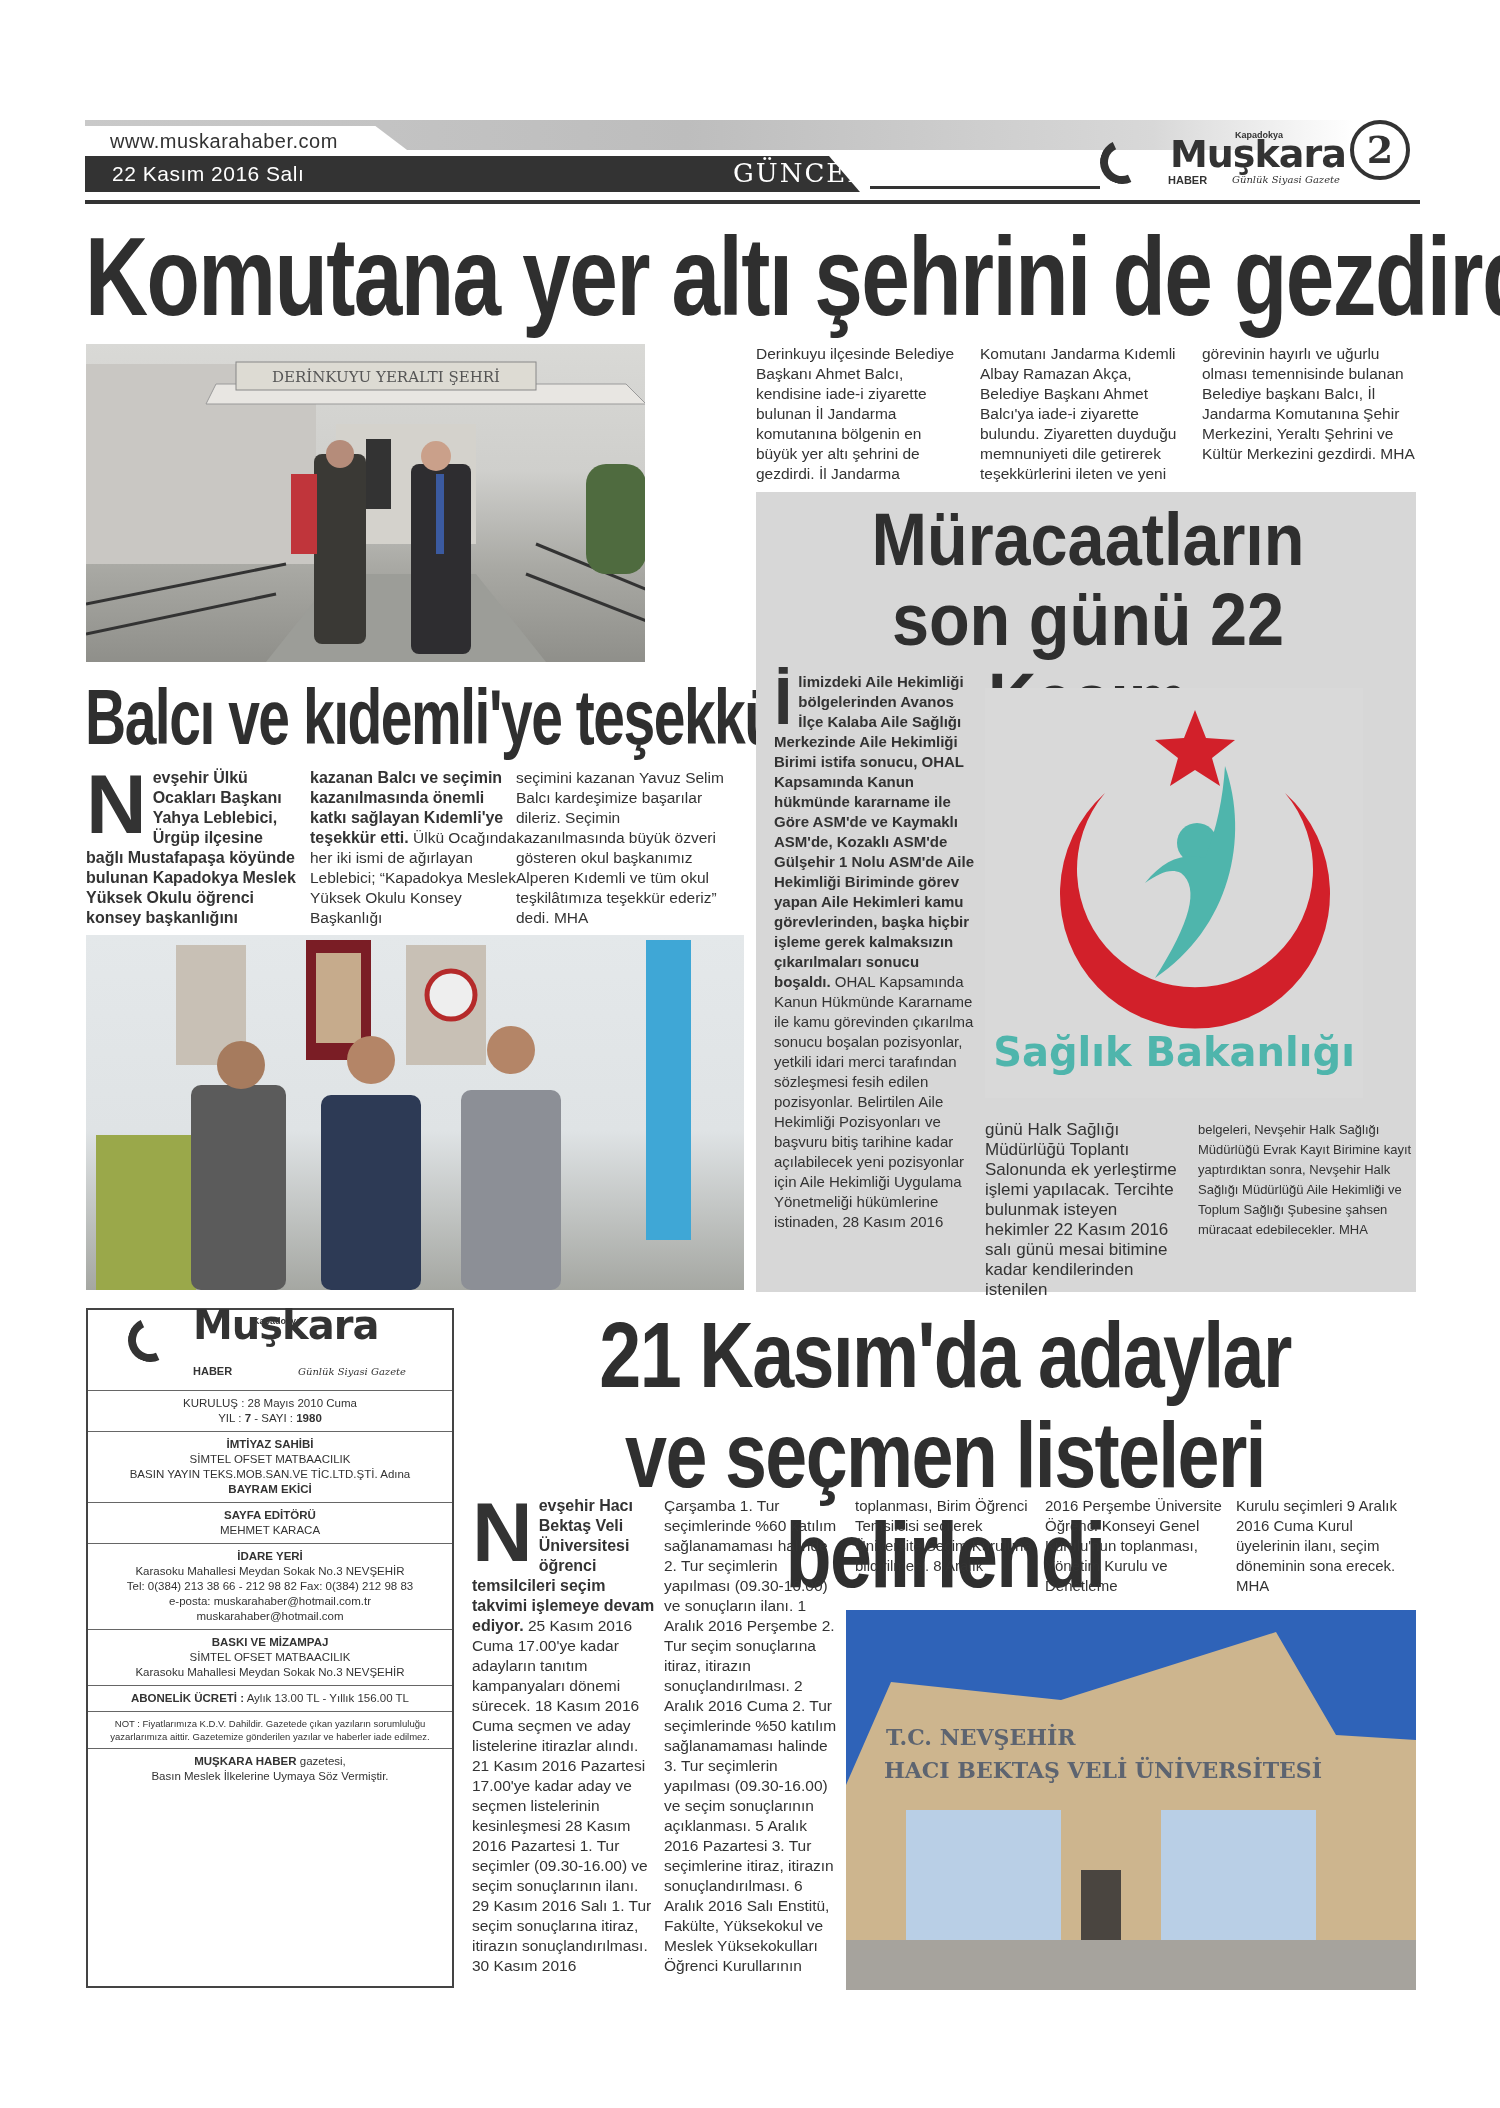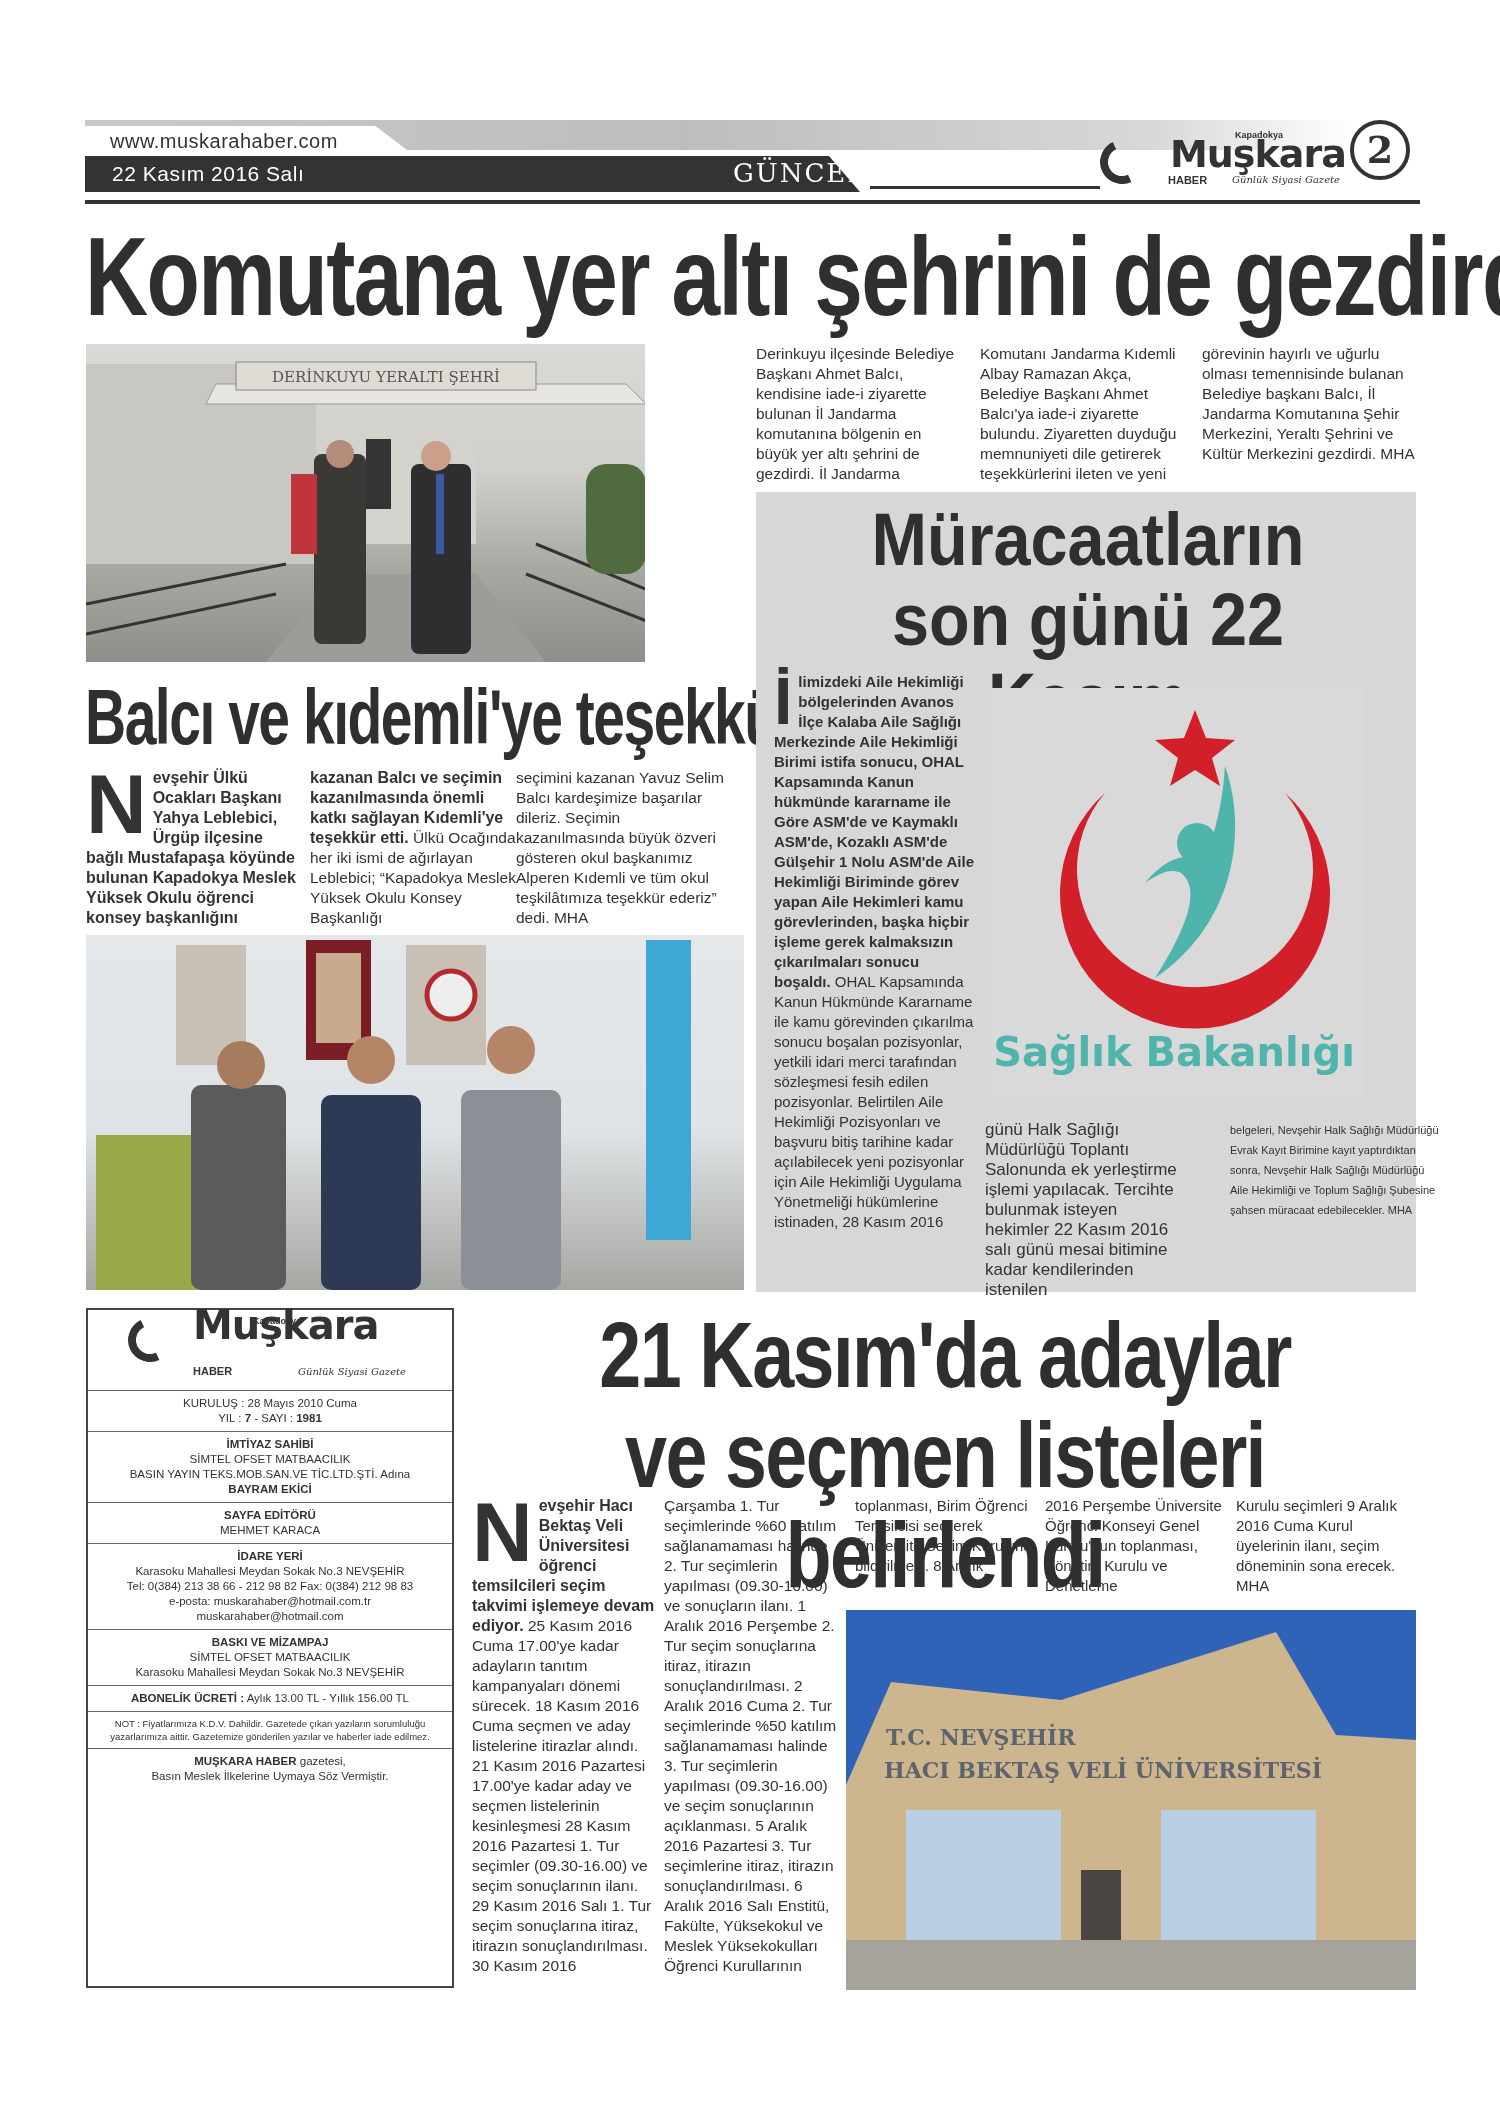--- a/index.html
+++ b/index.html
@@ -145,33 +145,33 @@
   <svg width="378" height="410" viewBox="0 0 378 410">
     <polygon points="210,22 221,50 250,52 227,70 235,98 210,82 185,98 193,70 170,52 199,50" fill="#d2202a"></polygon>
     <path d="M 120 105 A 135 135 0 1 0 300 105 A 118 118 0 1 1 120 105 Z" fill="#d2202a"></path>
     <circle cx="212" cy="155" r="20" fill="#4fb5ac"></circle>
     <path d="M 240 78 C 265 150 245 240 170 290 C 205 235 215 200 196 185 C 185 180 175 185 160 195 C 180 170 200 165 220 170 C 232 140 238 110 240 78 Z" fill="#4fb5ac"></path>
     <text x="189" y="378" text-anchor="middle" font-family="DejaVu Sans, sans-serif" font-weight="bold" font-size="40" fill="#4fb5ac">Sağlık Bakanlığı</text>
   </svg>
 </div>
 
 <div class="abs col" style="left:985px;top:1120px;width:200px;font-size:17px;">günü Halk Sağlığı Müdürlüğü Toplantı Salonunda ek yerleştirme işlemi yapılacak. Tercihte bulunmak isteyen hekimler 22 Kasım 2016 salı günü mesai bitimine kadar kendilerinden istenilen</div>
-<div class="abs col" style="left:1198px;top:1120px;width:215px;font-size:11px;margin-left:32px;">belgeleri, Nevşehir Halk Sağlığı Müdürlüğü Evrak Kayıt Birimine kayıt yaptırdıktan sonra, Nevşehir Halk Sağlığı Müdürlüğü Aile Hekimliği ve Toplum Sağlığı Şubesine şahsen müracaat edebilecekler. MHA</div>
+<div class="abs col" style="left:1198px;top:1120px;width:215px;font-size:13px;">belgeleri, Nevşehir Halk Sağlığı Müdürlüğü Evrak Kayıt Birimine kayıt yaptırdıktan sonra, Nevşehir Halk Sağlığı Müdürlüğü Aile Hekimliği ve Toplum Sağlığı Şubesine şahsen müracaat edebilecekler. MHA</div>
 
 <div class="abs imprint">
   <div class="imp-sec" style="height:70px;position:relative;">
     <div style="position:absolute;left:40px;top:8px;width:44px;height:44px;border-radius:50%;border:8px solid #333;border-right-color:transparent;border-top-color:transparent;box-sizing:border-box;transform:rotate(20deg);"></div>
     <span style="position:absolute;left:165px;top:4px;font-size:9px;font-weight:bold;">Kapadokya</span>
     <span style="position:absolute;left:105px;top:8px;font-size:40px;font-weight:900;font-family:'DejaVu Sans',sans-serif;letter-spacing:-1px;">Muşkara</span>
     <span style="position:absolute;left:105px;top:54px;font-size:11px;font-weight:bold;">HABER</span>
     <span style="position:absolute;left:210px;top:54px;font-size:10px;font-style:italic;font-family:'DejaVu Serif',serif;">Günlük Siyasi Gazete</span>
   </div>
   <div class="imp-sec">
     <div>KURULUŞ : 28 Mayıs 2010 Cuma</div>
-    <div><span>YIL : </span><b>7</b><span> - SAYI : </span><b>1981</b></div>
+    <div><span>YIL : </span><b>7</b><span> - SAYI : </span><b>1980</b></div>
   </div>
   <div class="imp-sec">
     <div class="imp-title">İMTİYAZ SAHİBİ</div>
     <div>SİMTEL OFSET MATBAACILIK</div>
     <div>BASIN YAYIN TEKS.MOB.SAN.VE TİC.LTD.ŞTİ. Adına</div>
     <div class="imp-title">BAYRAM EKİCİ</div>
   </div>
   <div class="imp-sec">
     <div class="imp-title">SAYFA EDİTÖRÜ</div>
     <div>MEHMET KARACA</div>

